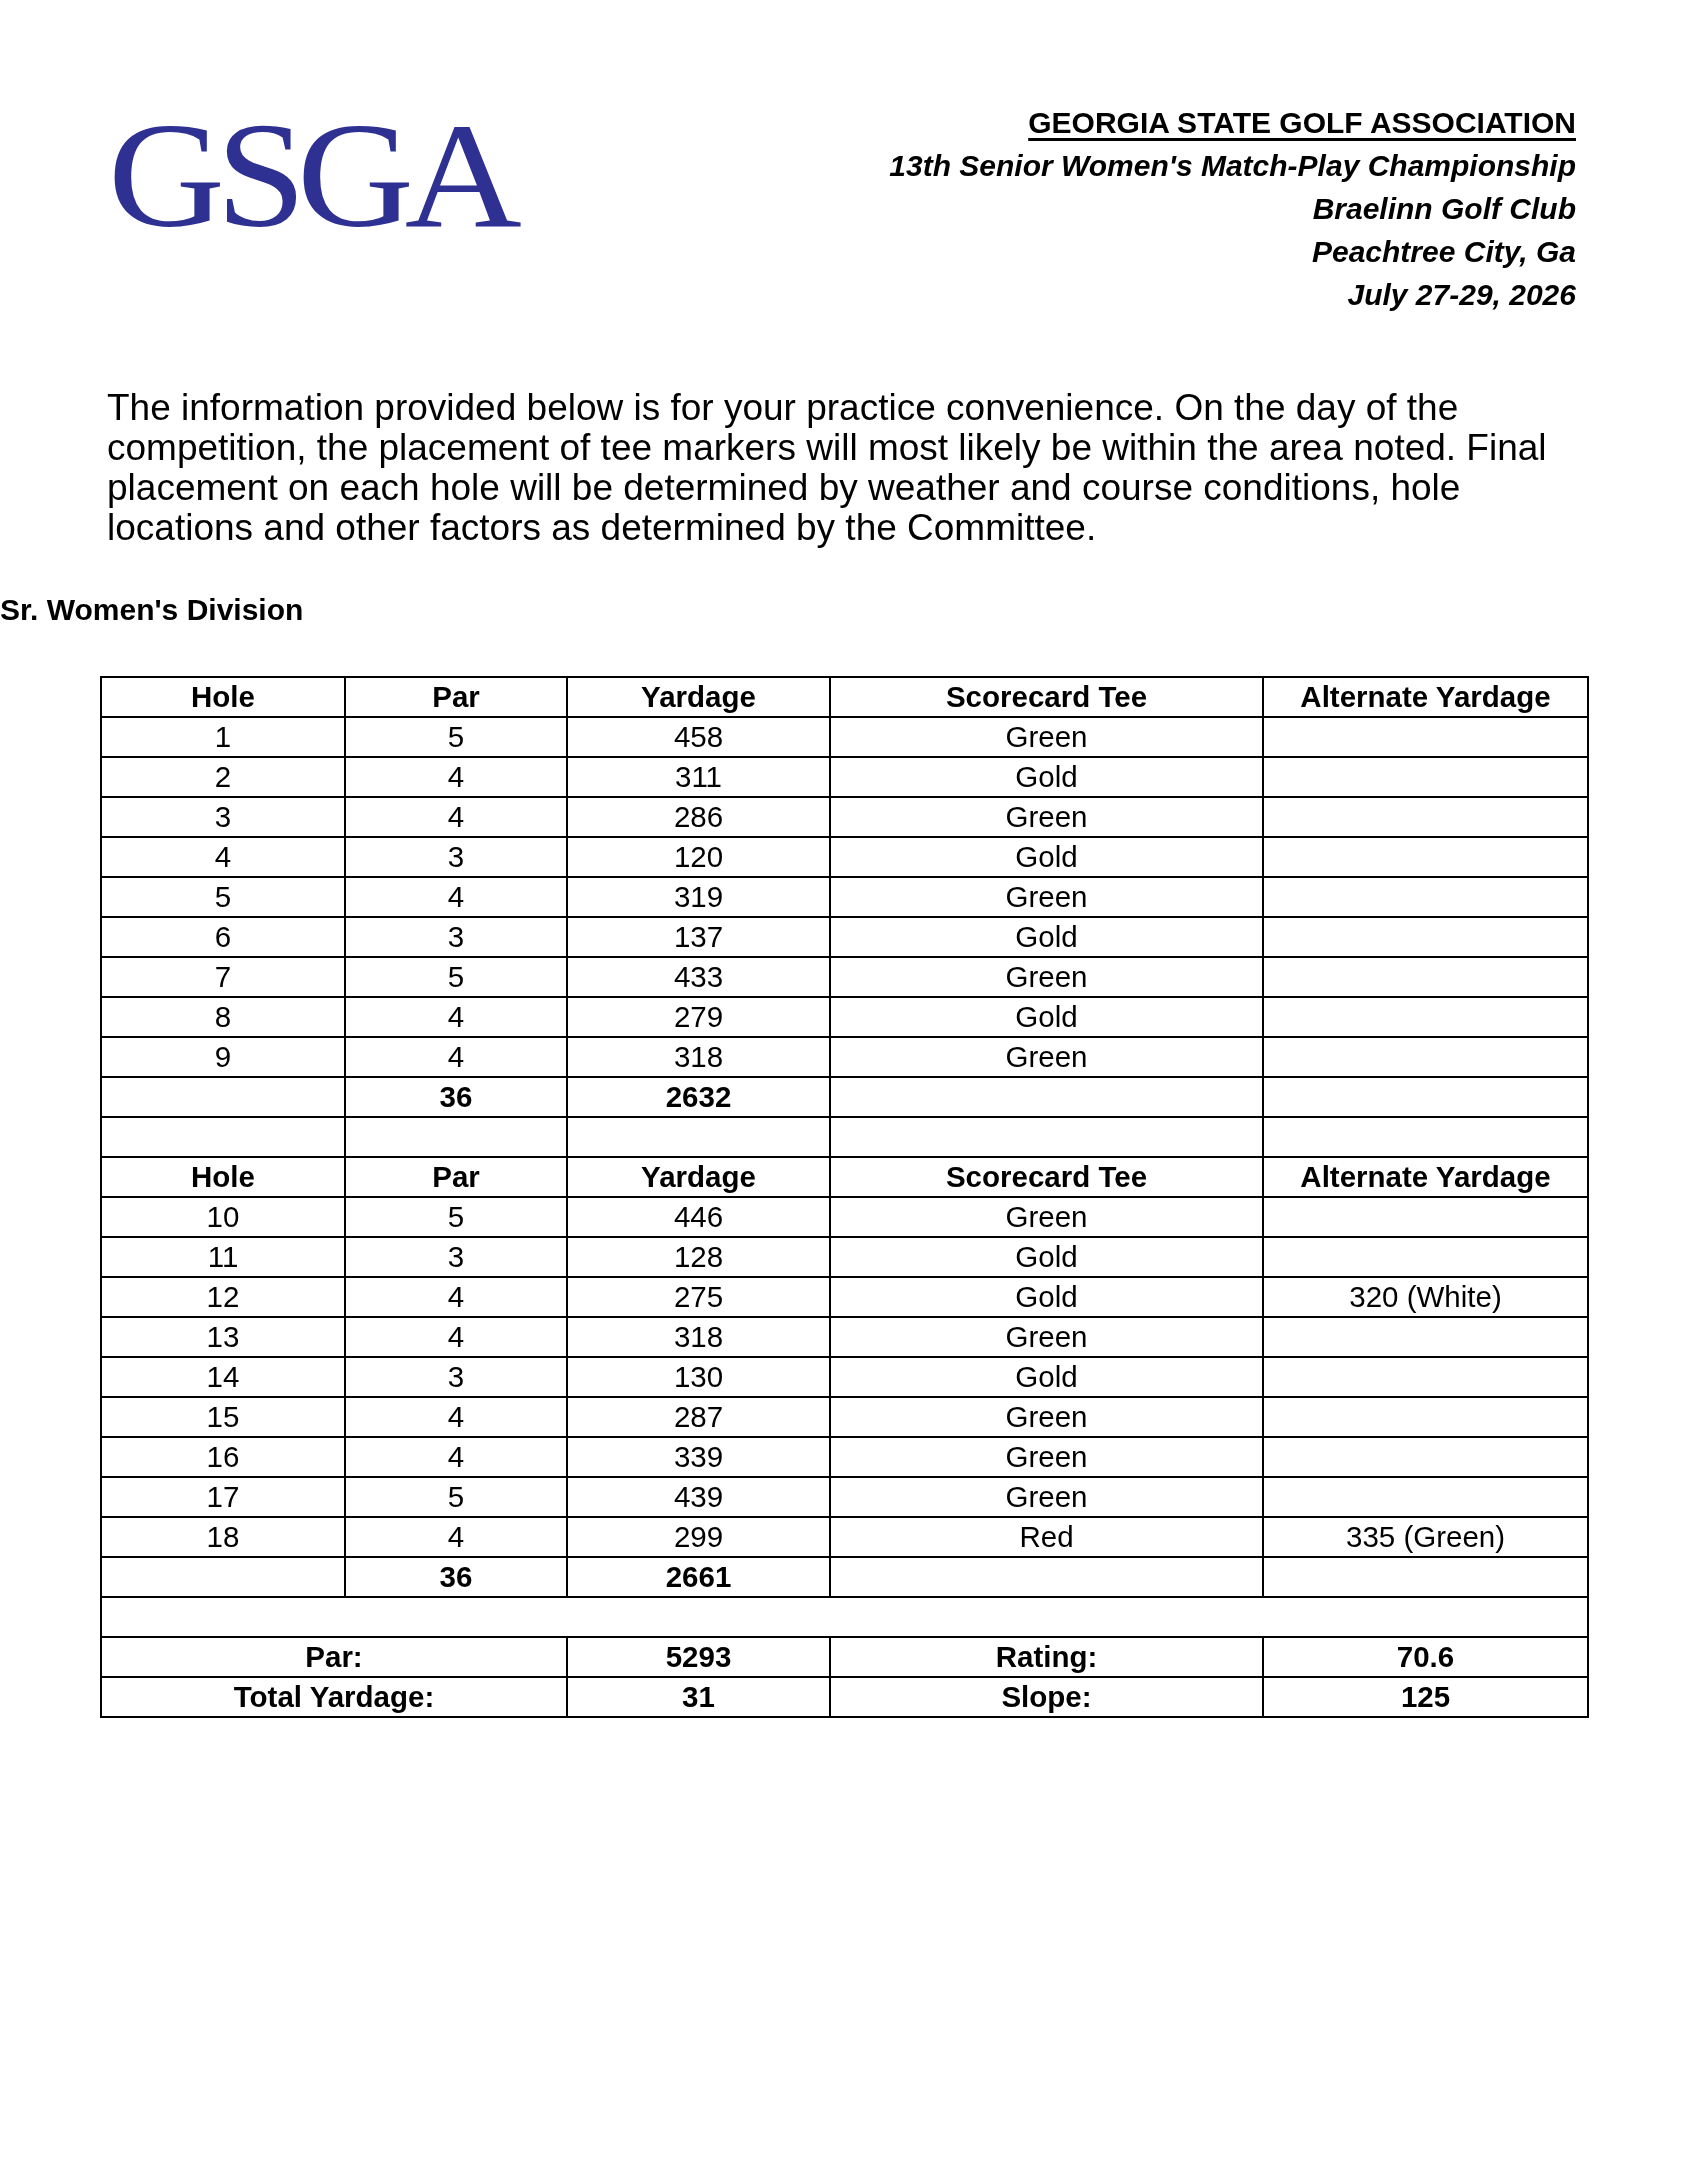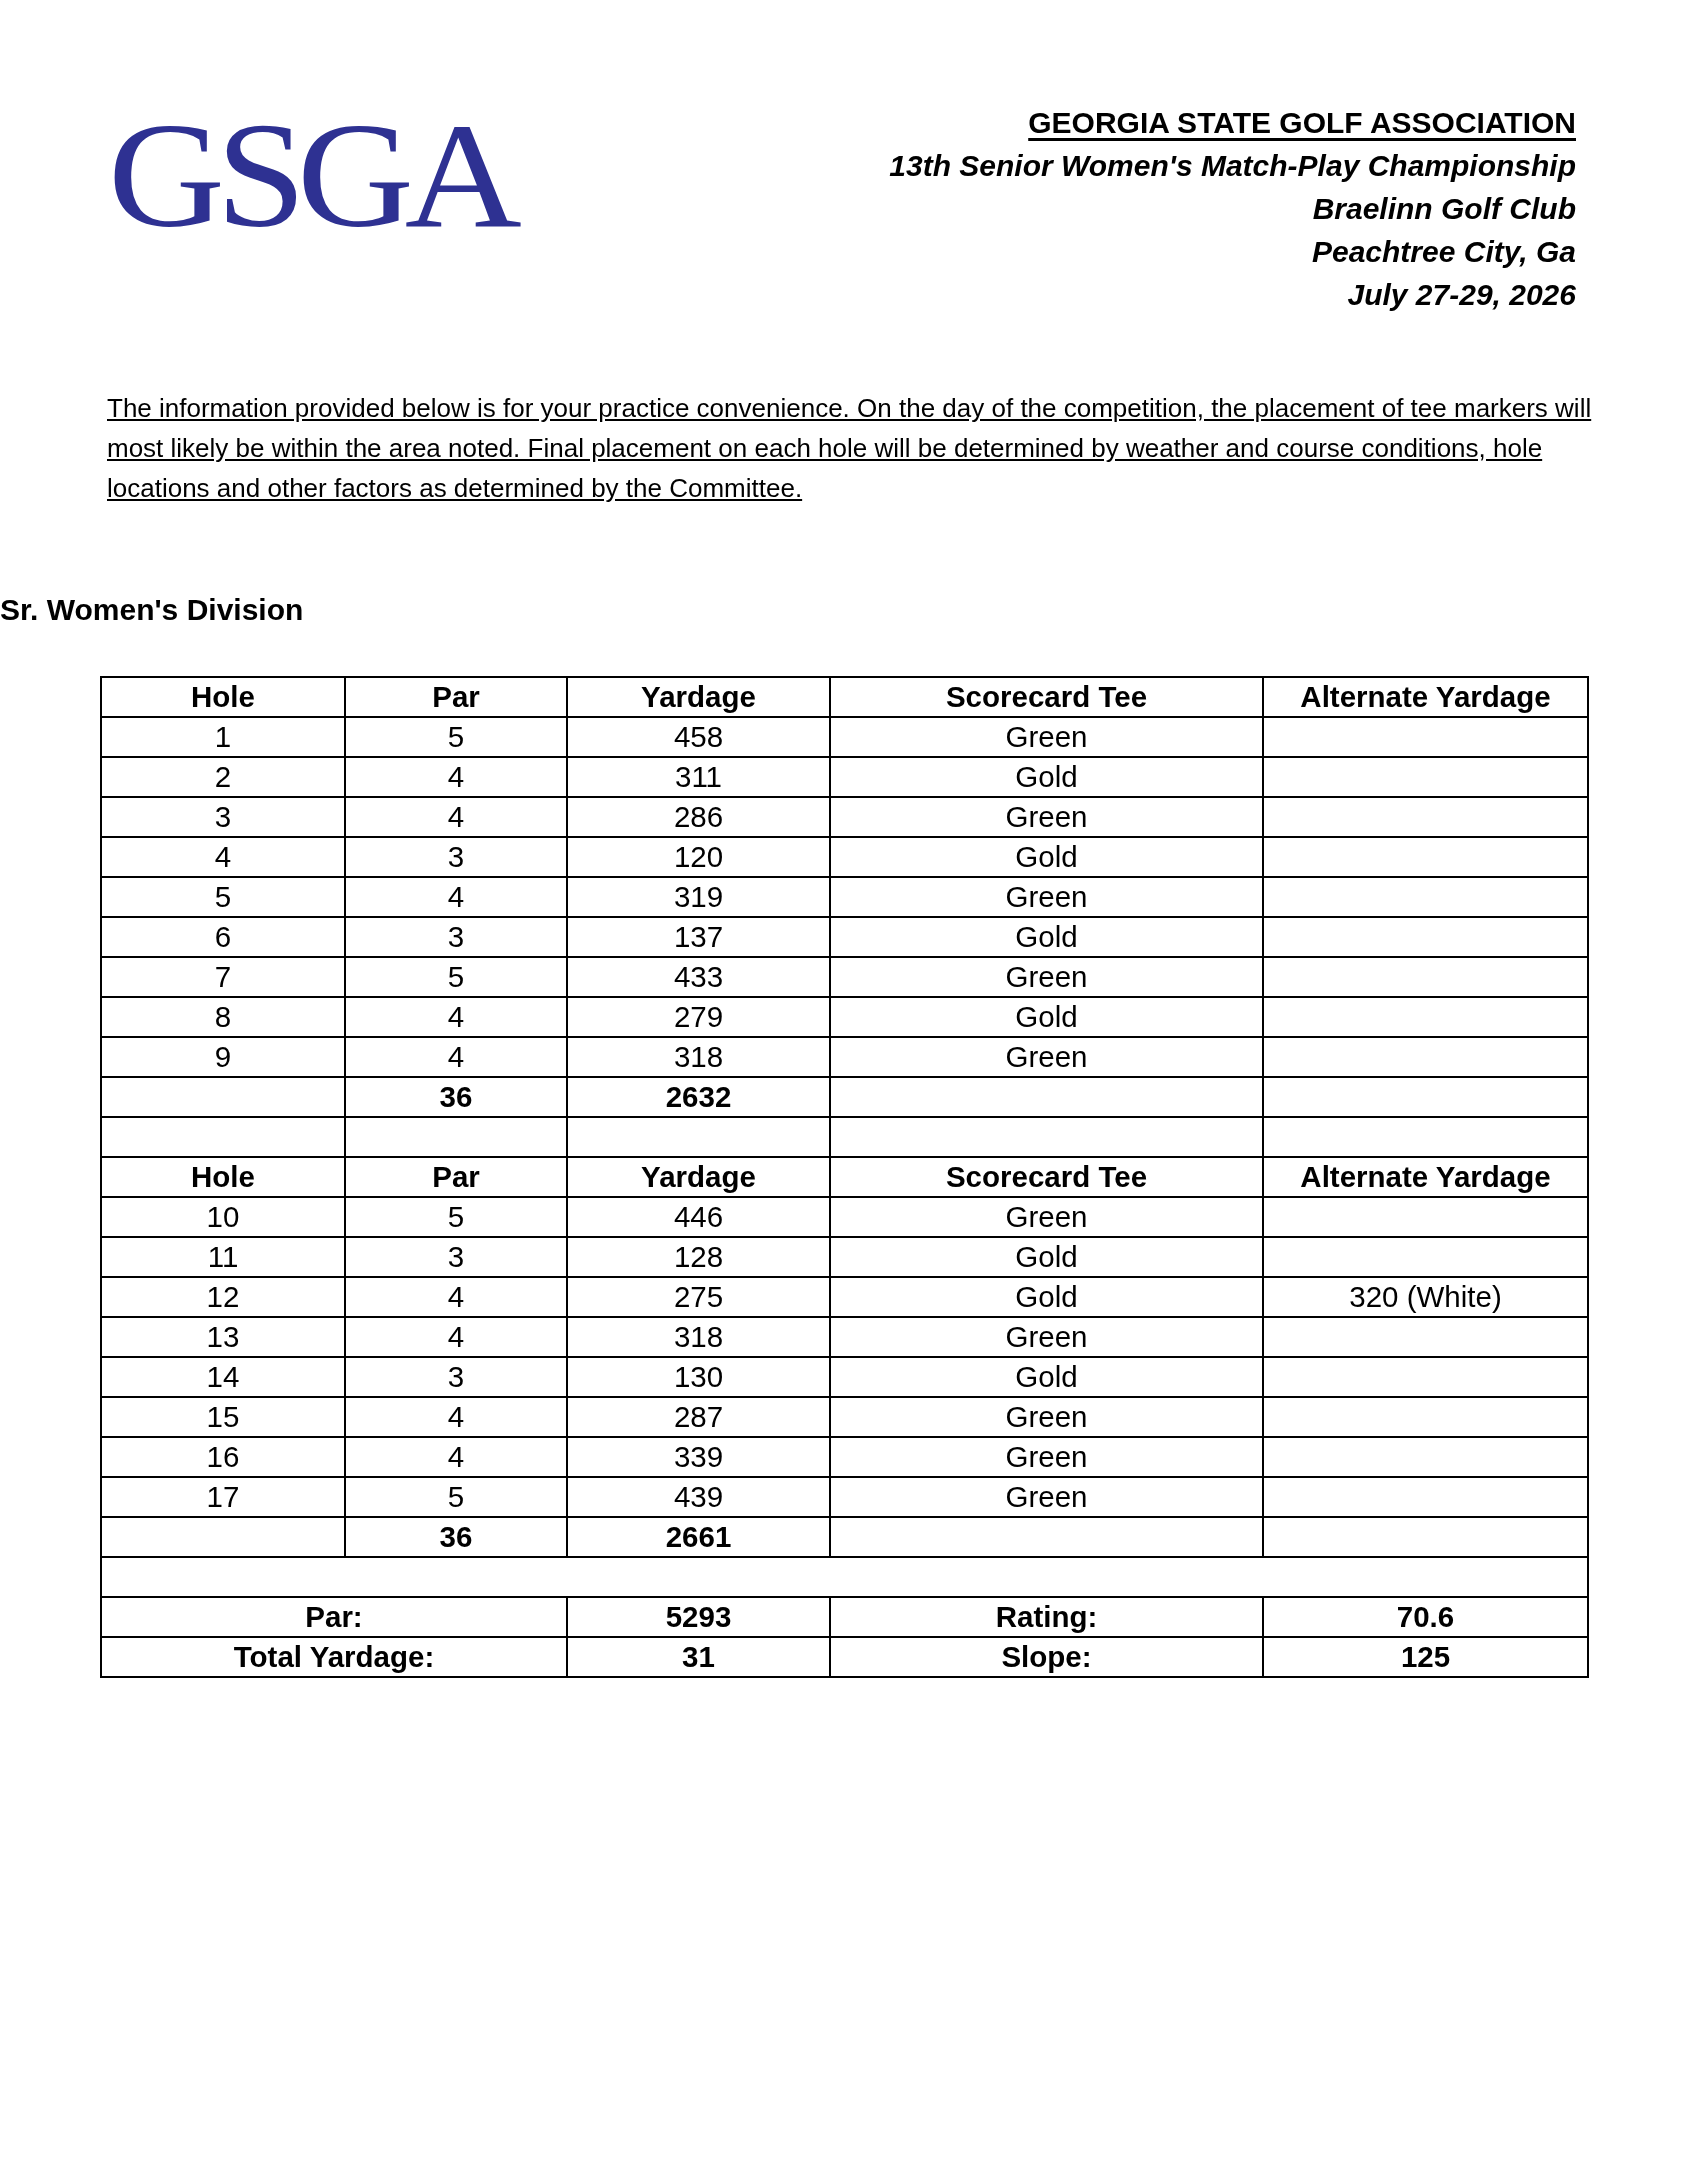--- a/index.html
+++ b/index.html
@@ -4,21 +4,21 @@
 <style>
   html, body { margin: 0; padding: 0; background: #ffffff; }
   body { width: 1687px; height: 2183px; position: relative; overflow: hidden;
          font-family: "Liberation Sans", sans-serif; color: #000; }
   .logo { position: absolute; left: 108px; top: 100px; font-family: "Liberation Serif", serif;
           font-size: 150px; line-height: 1; color: #2e3192; letter-spacing: -8.4px; transform: scaleX(1.08); transform-origin: left top; }
   .hdr { position: absolute; right: 111px; top: 101px; text-align: right; }
   .hdr div { font-size: 30px; font-weight: bold; line-height: 43px; }
   .hdr .org { text-decoration: underline; text-decoration-thickness: 2.5px; text-underline-offset: 5px; }
   .hdr .it { font-style: italic; }
-  .intro { position: absolute; left: 107px; top: 388px; width: 1485px; font-size: 26px; line-height: 40px; text-decoration: underline; }
+  .intro { position: absolute; left: 107px; top: 388px; width: 1485px; font-size: 37px; line-height: 40px; }
   .div-title { position: absolute; left: 0; width: 1687px; top: 593px; text-align: left; font-size: 30px; font-weight: bold; }
   table.card { position: absolute; left: 100px; top: 676px; width: 1486px; border-collapse: collapse; table-layout: fixed; }
   table.card td { border: 2.5px solid #000; height: 38px; padding: 0; text-align: center; font-size: 29.5px; line-height: 38px; }
   table.card tr.hrow td, table.card tr.tot td, table.card tr.sum td { font-weight: bold; }
 </style>
 </head>
 <body>
 
 <div class="logo">GSGA</div>
 
@@ -183,20 +183,27 @@
         <td>Green</td>
         <td></td>
       </tr>
       <tr>
         <td>17</td>
         <td>5</td>
         <td>439</td>
         <td>Green</td>
         <td></td>
       </tr>
+      <tr>
+        <td>18</td>
+        <td>4</td>
+        <td>299</td>
+        <td>Red</td>
+        <td>335 (Green)</td>
+      </tr>
       <tr class="tot">
         <td></td>
         <td>36</td>
         <td>2661</td>
         <td></td>
         <td></td>
       </tr>
       <tr>
         <td colspan="5"></td>
       </tr>

